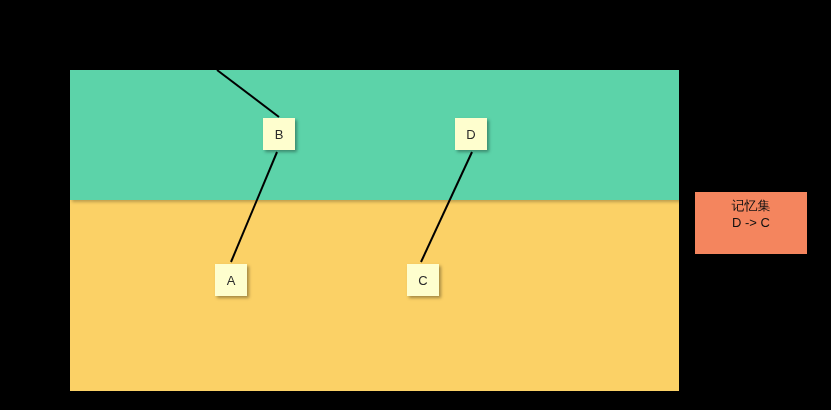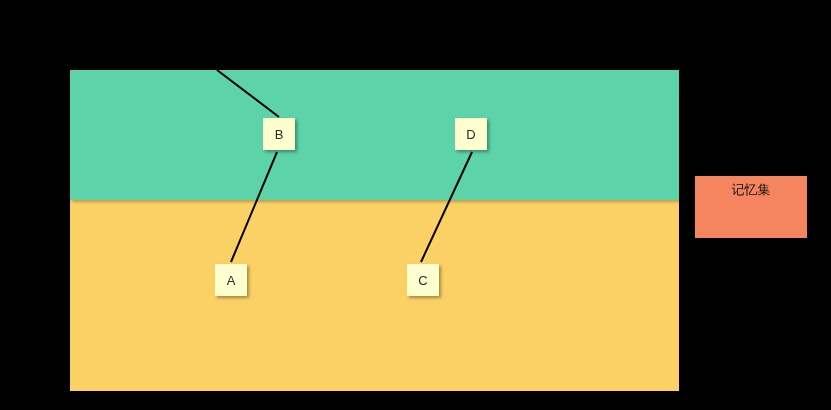--- a/index.html
+++ b/index.html
@@ -53,21 +53,21 @@
     color: #2b2b2b;
     z-index: 3;
   }
   .node-b { left: 263px; top: 118px; }
   .node-d { left: 455px; top: 118px; }
   .node-a { left: 215px; top: 264px; }
   .node-c { left: 407px; top: 264px; }
   .legend {
     position: absolute;
     left: 695px;
-    top: 176px;
+    top: 192px;
     width: 112px;
     height: 62px;
     background: var(--salmon, #f4855e);
     box-shadow: 2px 3px 3px rgba(0,0,0,0.55);
     color: #111111;
     font-size: 13px;
     line-height: 17px;
     text-align: center;
     padding-top: 5px;
     box-sizing: border-box;
@@ -96,15 +96,16 @@
   </div>
   <div class="node node-a">
     <span>A</span>
   </div>
   <div class="node node-c">
     <span>C</span>
   </div>
 
   <div class="legend">
     <div>记忆集</div>
+    <div>D -&gt; C</div>
   </div>
 
 </div>
 
 </body></html>

